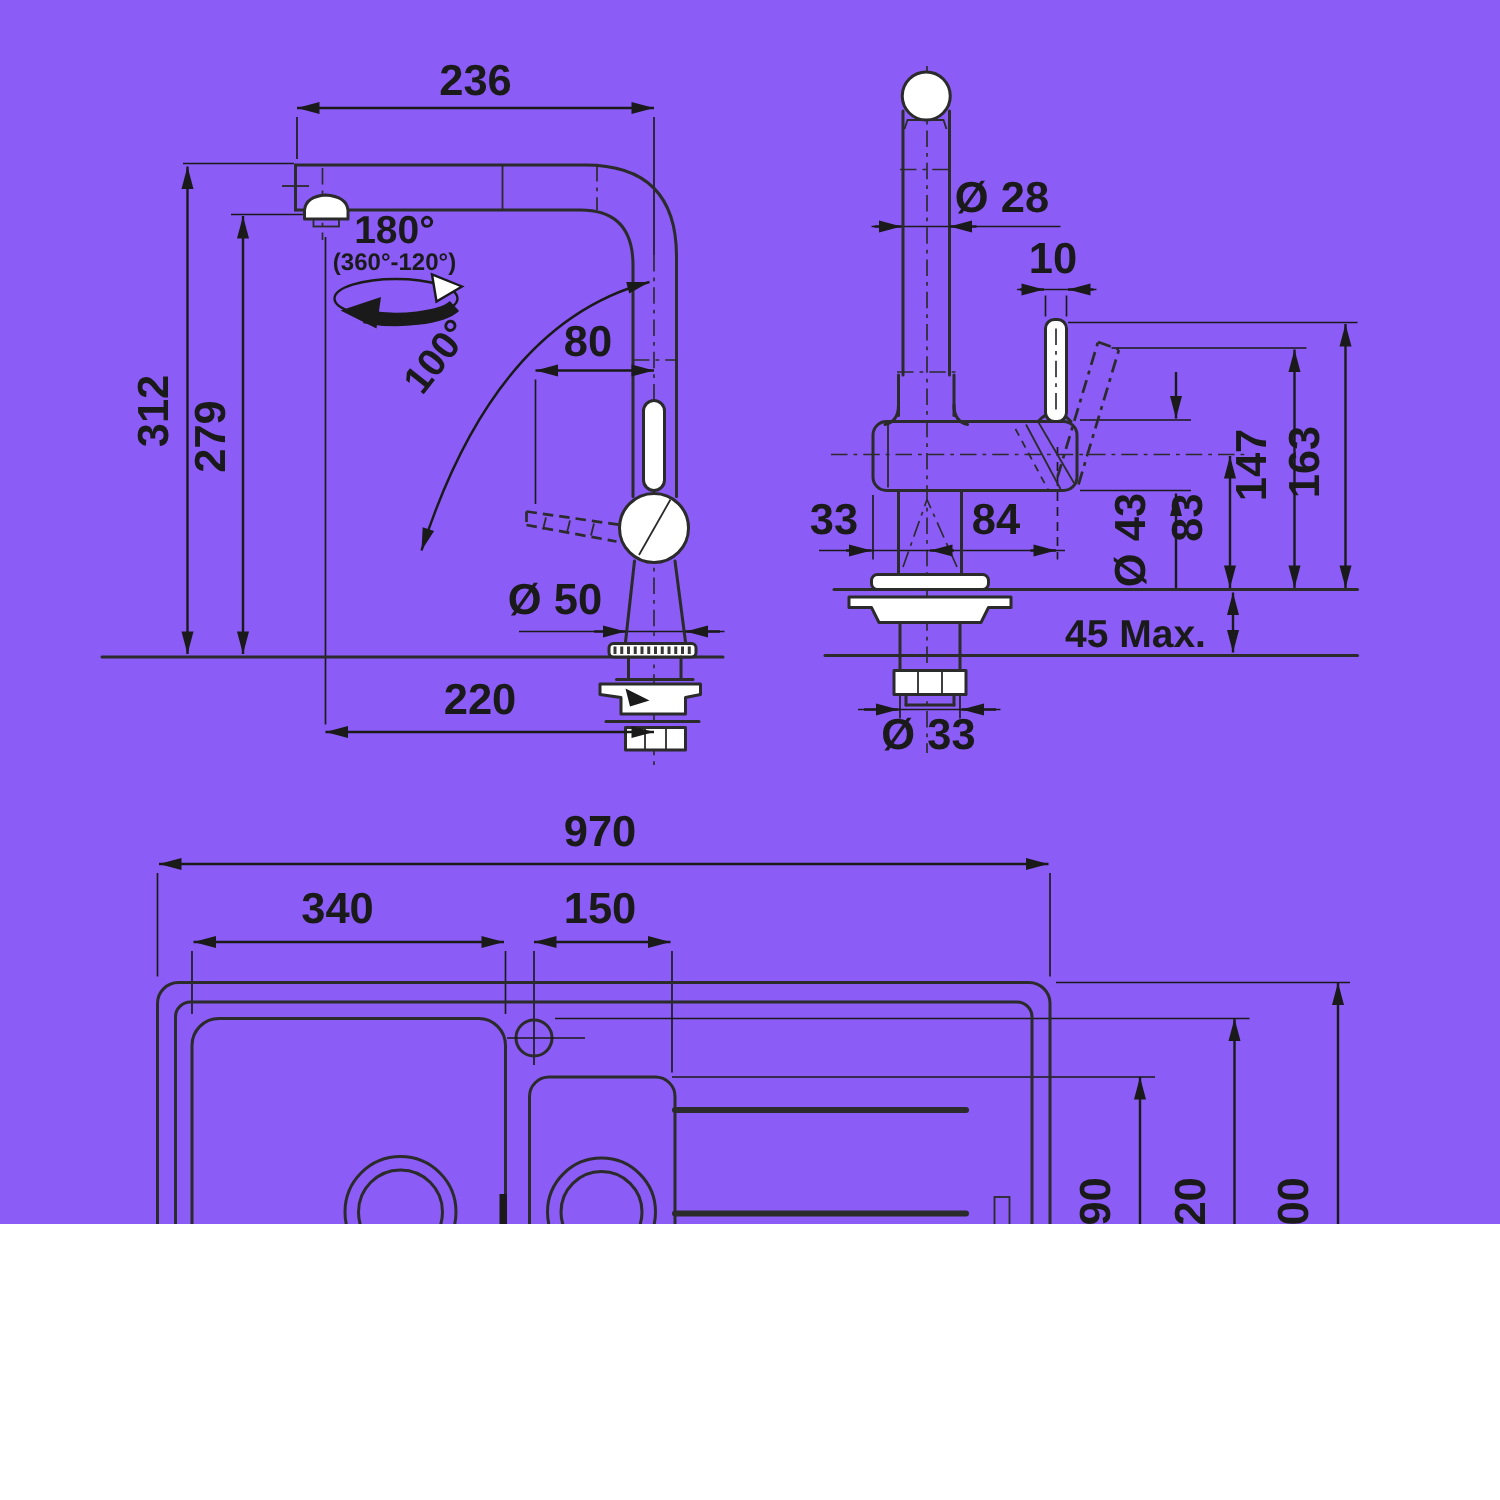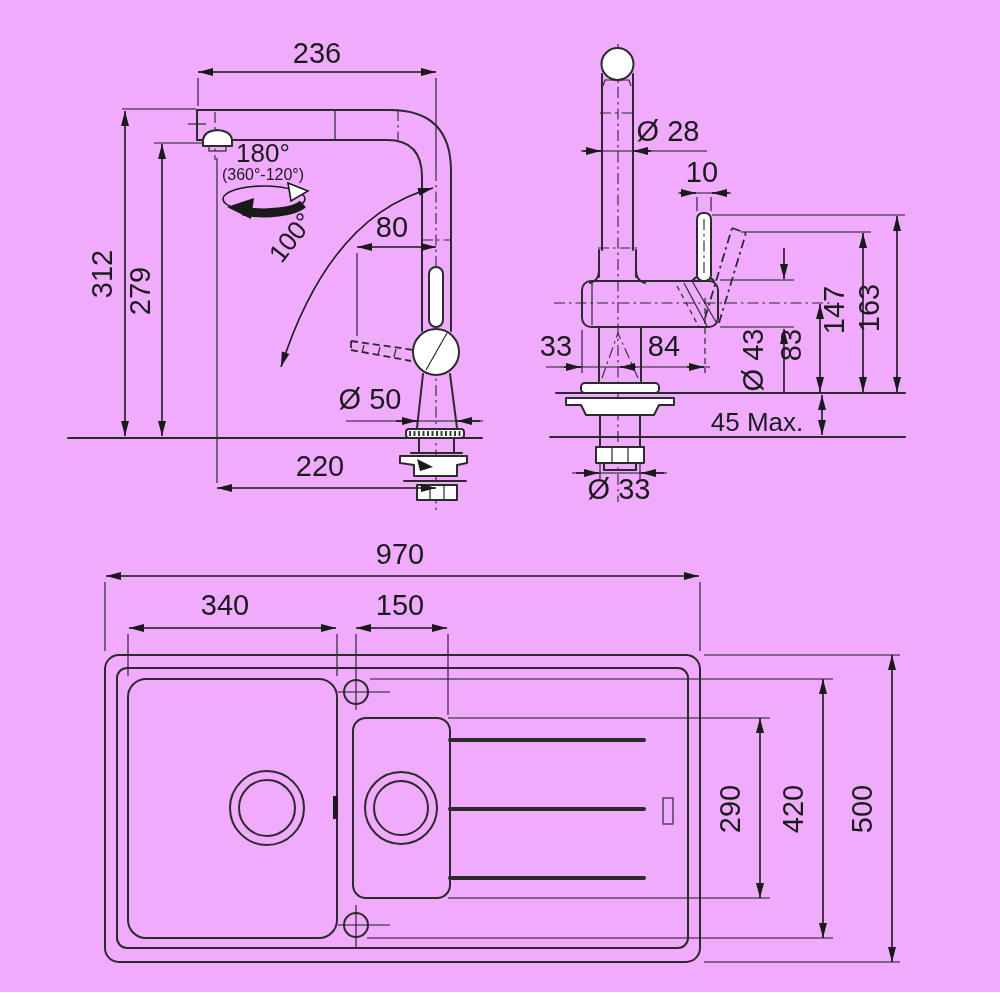--- a/index.html
+++ b/index.html
@@ -1,16 +1,16 @@
 <!DOCTYPE html>
 <html><head>
 <meta charset="utf-8">
 <style>
   html,body{margin:0;padding:0;background:#ffffff;}
-  .stage{width:1000px;height:992px;background:#f0abfc;position:relative;font-family:"Liberation Sans",sans-serif;}
+  .stage{width:1000px;height:816px;background:#8b5cf6;position:relative;font-family:"Liberation Sans",sans-serif;font-weight:bold;}
   svg{display:block;}
   .ol{stroke:#2b2b2b;stroke-width:2;fill:none;stroke-linecap:round;stroke-linejoin:round;}
   .thin{stroke:#2b2b2b;stroke-width:1.2;fill:none;}
   .fw{fill:#ffffff;}
   .dim{stroke:#1a1a1a;stroke-width:1.6;fill:none;}
   .ext{stroke:#1a1a1a;stroke-width:1.1;fill:none;}
   .cl{stroke:#2b2b2b;stroke-width:1.1;fill:none;stroke-dasharray:11 4 2.5 4;}
   .dash{stroke:#2b2b2b;stroke-width:1.8;fill:none;stroke-dasharray:7 4;}
   .lever-alt{stroke:#2b2b2b;stroke-width:1.8;fill:none;stroke-dasharray:9 4 2.5 4;}
   .groove{stroke:#2b2b2b;stroke-width:4;stroke-linecap:round;fill:none;}

